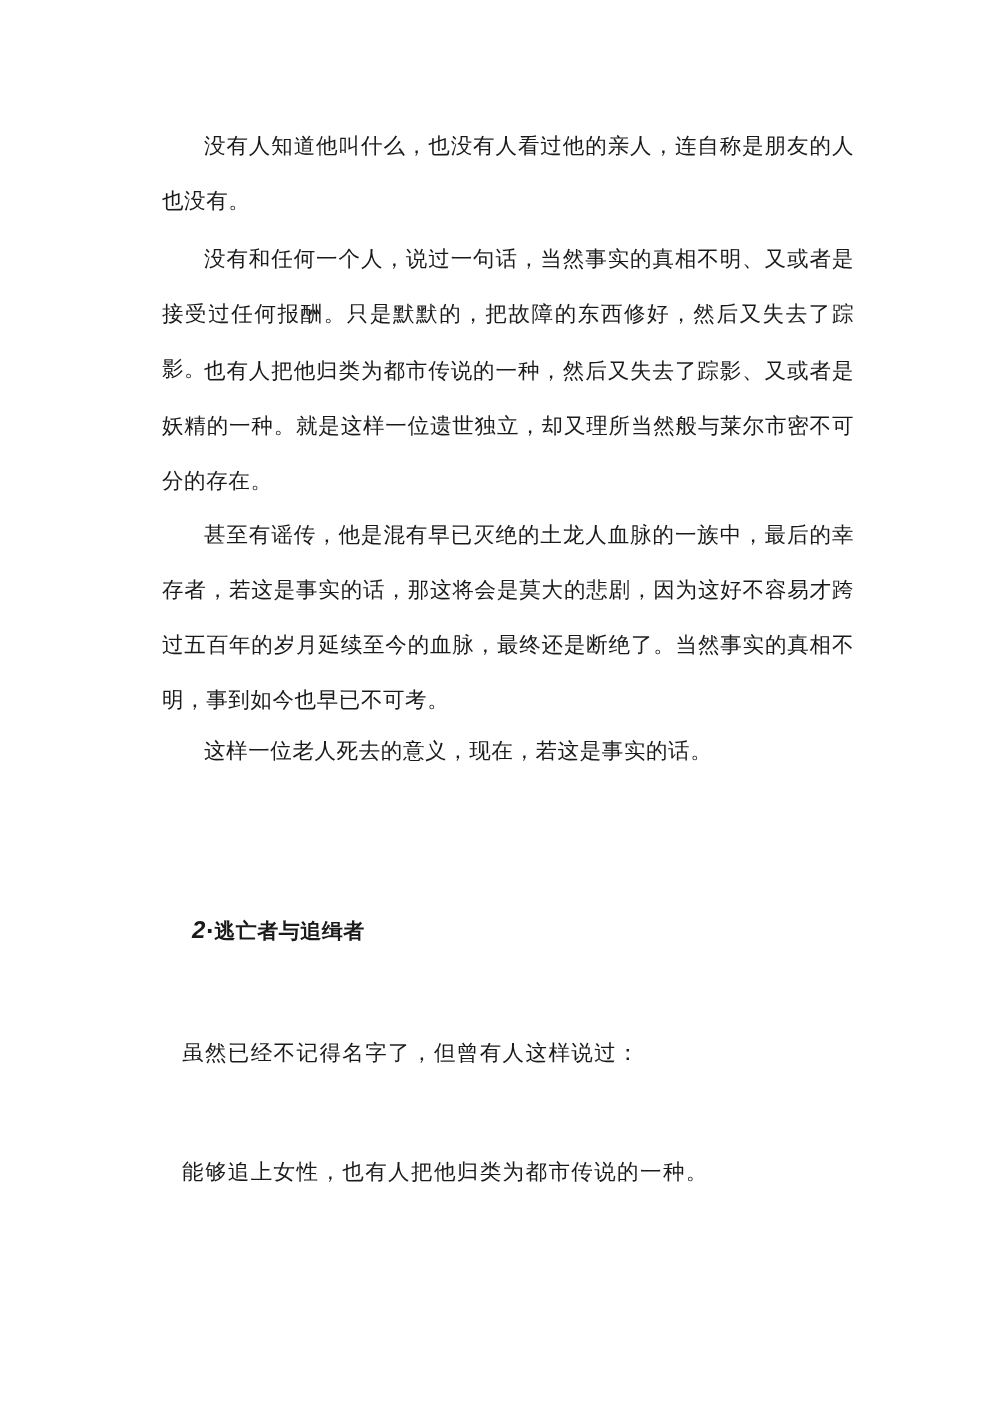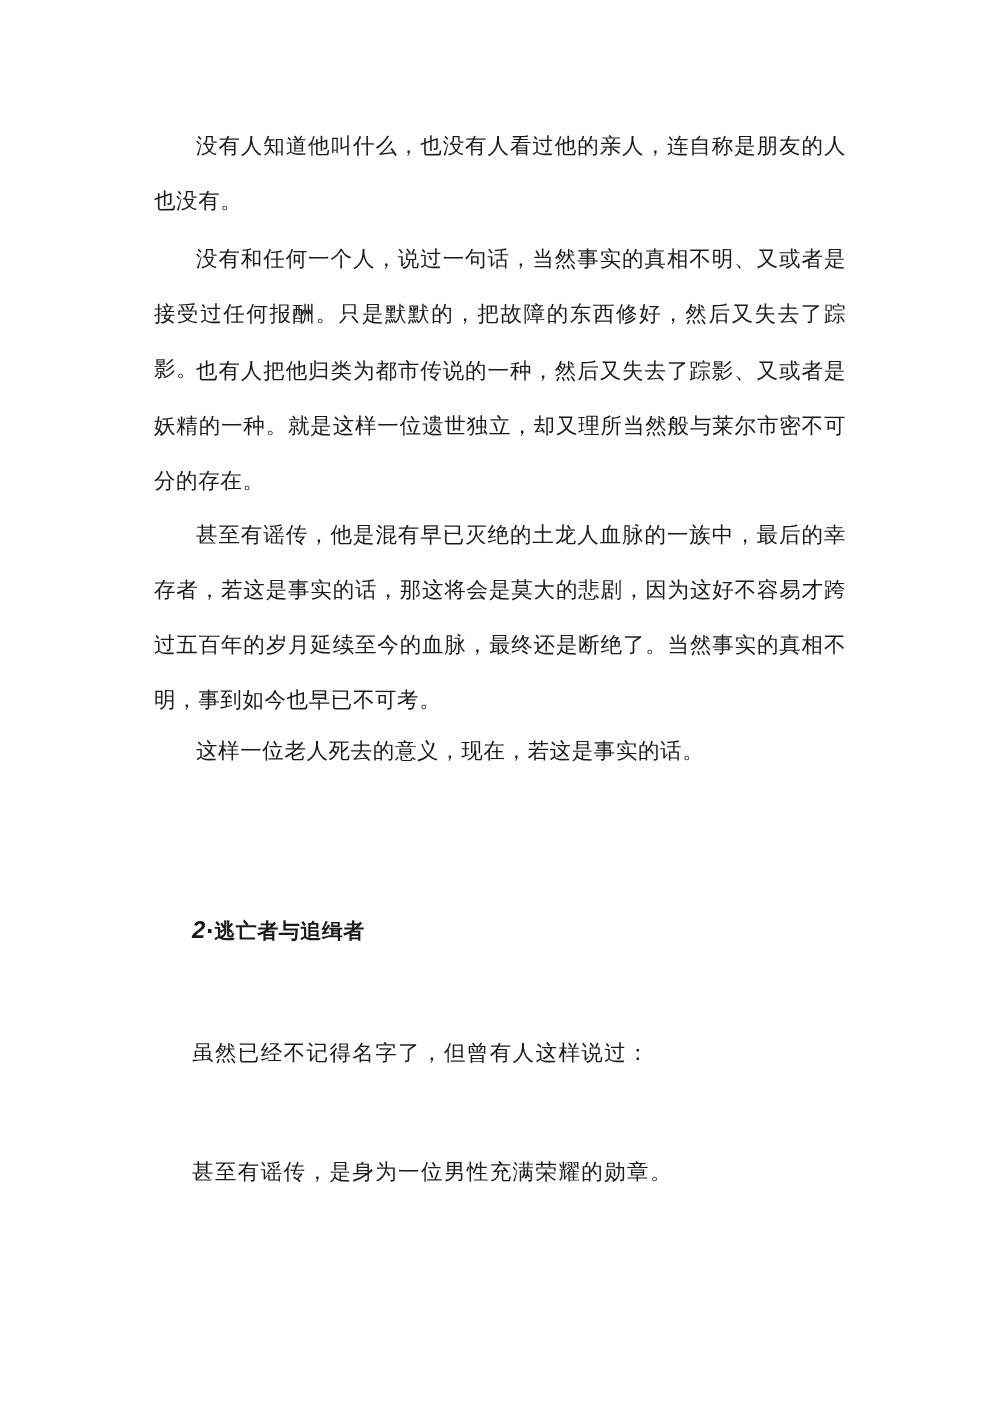--- a/index.html
+++ b/index.html
@@ -16,21 +16,21 @@
       color: #1a1a1a;
     }
     .page {
       position: absolute;
       left: 150px;
       top: 0;
       width: 692px;
     }
     .para {
       position: absolute;
-      left: 4px;
+      left: 12px;
       width: 692px;
       font-size: 21.5px;
       line-height: 55px;
       text-indent: 42px;
       text-align: justify;
       text-justify: inter-character;
       letter-spacing: 0.6px;
       margin: 0;
     }
     .heading {
@@ -41,21 +41,21 @@
       margin: 0;
       letter-spacing: 0.5px;
     }
     .heading .num {
       font-family: "Liberation Sans", sans-serif;
       font-style: italic;
       font-size: 24px;
     }
     .line-single {
       position: absolute;
-      left: 42px;
+      left: 32px;
       font-size: 21.5px;
       line-height: 30px;
       letter-spacing: 1.4px;
       margin: 0;
     }
   </style>
 </head>
 <body>
 
 <div class="page">
@@ -63,14 +63,14 @@
   <p class="para" style="top:231px;">没有和任何一个人，说过一句话，当然事实的真相不明、又或者是接受过任何报酬。只是默默的，把故障的东西修好，然后又失去了踪影。</p>
   <p class="para" style="top:343px;">也有人把他归类为都市传说的一种，然后又失去了踪影、又或者是妖精的一种。就是这样一位遗世独立，却又理所当然般与莱尔市密不可分的存在。</p>
   <p class="para" style="top:507px;">甚至有谣传，他是混有早已灭绝的土龙人血脉的一族中，最后的幸存者，若这是事实的话，那这将会是莫大的悲剧，因为这好不容易才跨过五百年的岁月延续至今的血脉，最终还是断绝了。当然事实的真相不明，事到如今也早已不可考。</p>
   <p class="para" style="top:723px;">这样一位老人死去的意义，现在，若这是事实的话。</p>
 
   <h2 class="heading" style="top:915px; font-weight:bold;">
     <span class="num">2</span><span>·</span><span>逃亡者与追缉者</span>
   </h2>
 
   <p class="line-single" style="top:1038px;">虽然已经不记得名字了，但曾有人这样说过：</p>
-  <p class="line-single" style="top:1157px;">甚至有谣传，是身为一位男性充满荣耀的勋章。</p>
+  <p class="line-single" style="top:1157px;">能够追上女性，也有人把他归类为都市传说的一种。</p>
 </div>
 
 </body></html>

